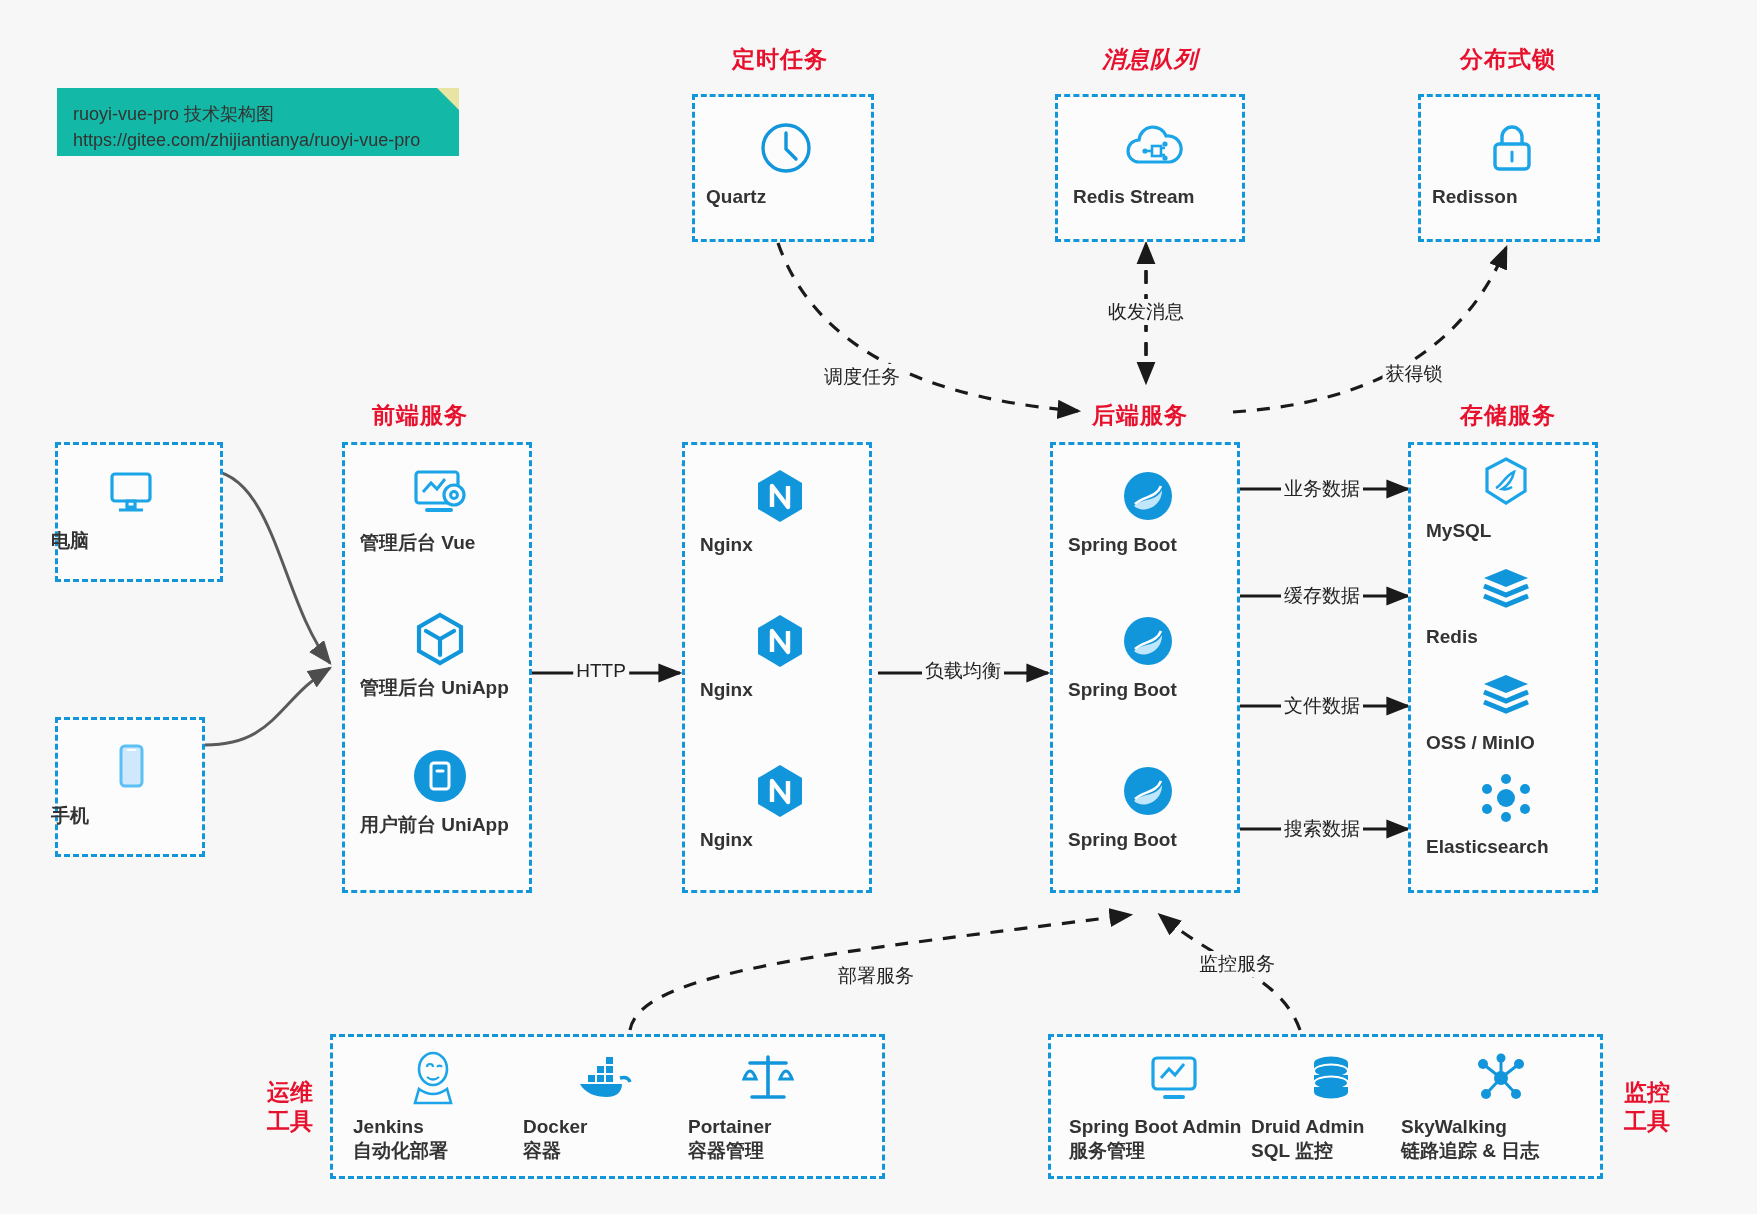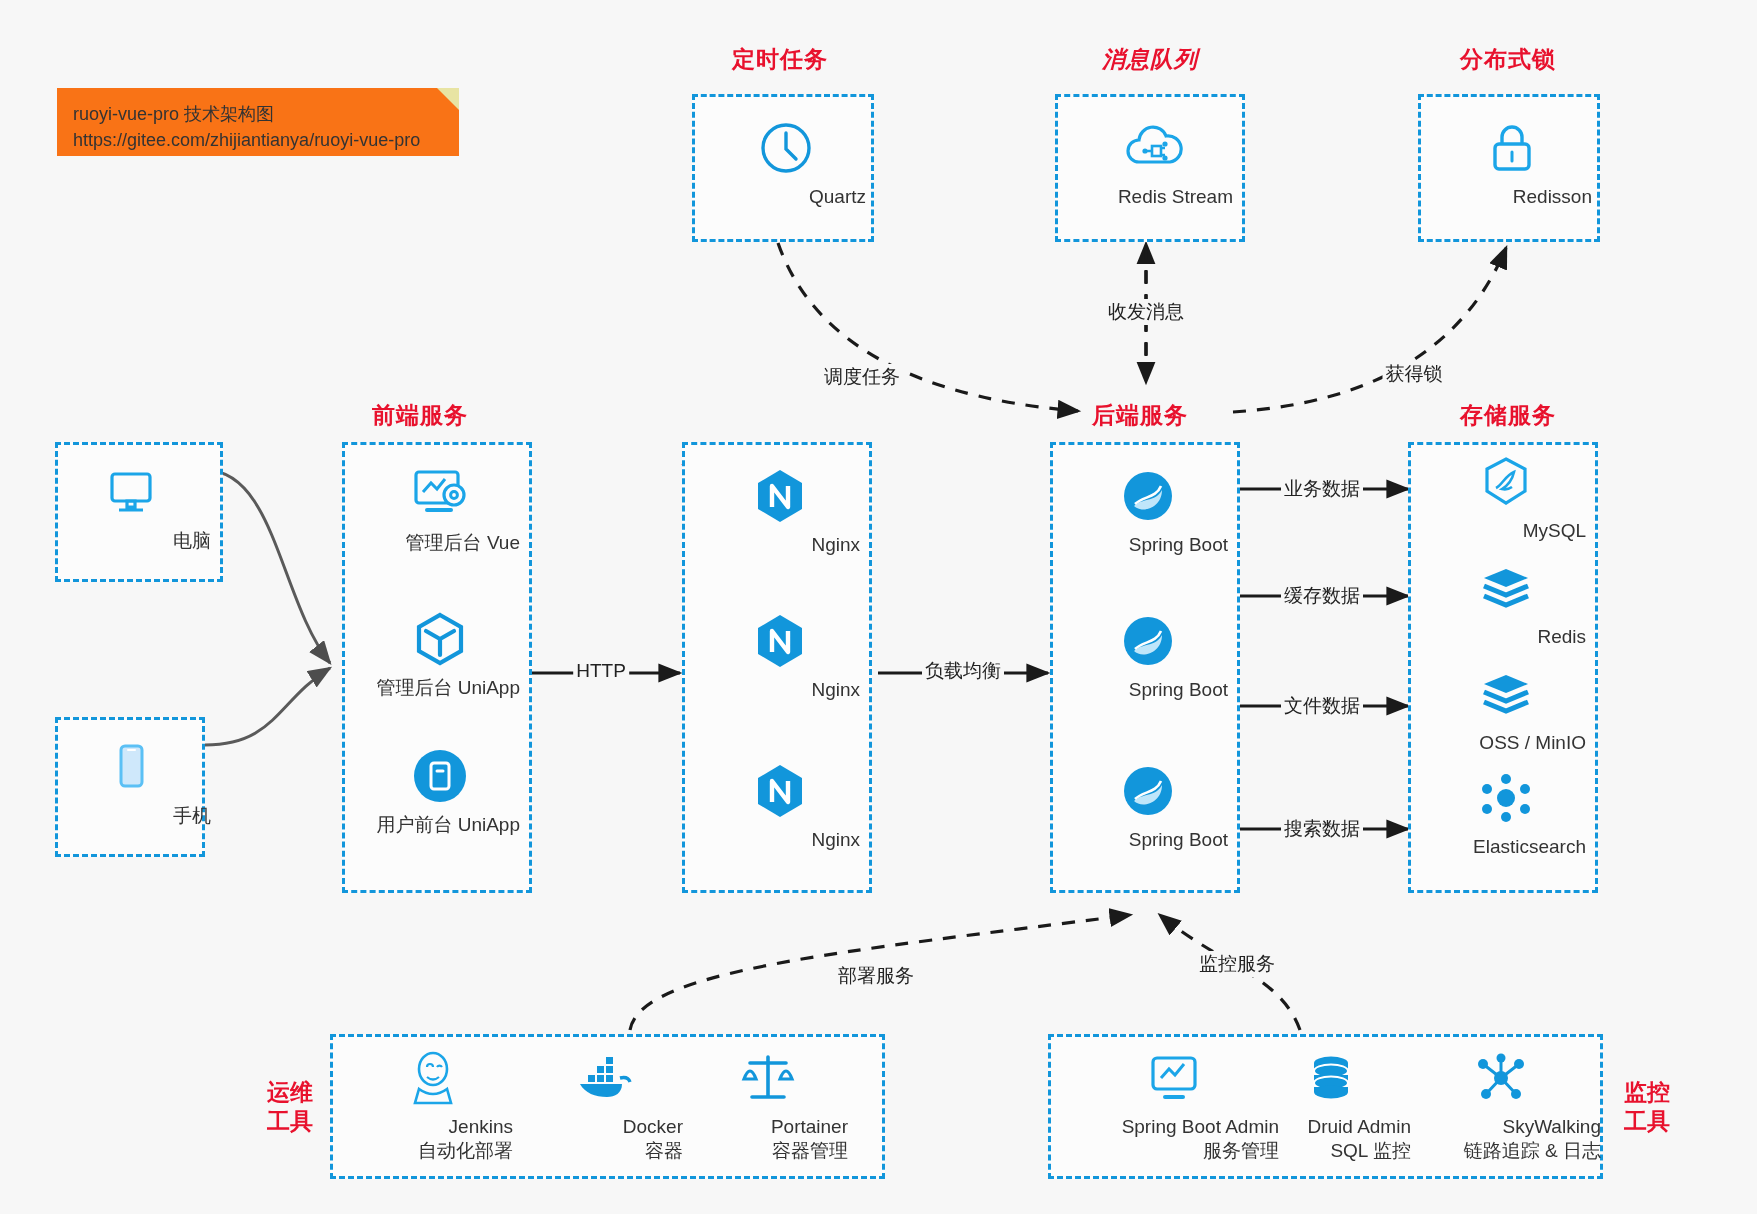--- a/index.html
+++ b/index.html
@@ -13,30 +13,30 @@
 
   svg.edges { position: absolute; left: 0; top: 0; width: 1757px; height: 1214px; pointer-events: none; }
 
   .group-title {
     position: absolute; color: #e8112d; font-weight: bold; font-size: 23px;
     text-align: center; white-space: nowrap; letter-spacing: 1px;
   }
   .dbox {
     position: absolute; border: 3px dashed #1296db; background: #fcfcfc;
   }
-  .node { position: absolute; width: 160px; text-align: right; }
+  .node { position: absolute; width: 160px; text-align: left; font-weight: bold; }
   .node .ico { height: 62px; display:flex; align-items:center; justify-content:center; }
   .node .cap {
     font-size: 19px; color: #333; margin-top: 6px; line-height: 1.25; white-space: nowrap;
   }
   .node .cap2 { font-size: 19px; color: #333; line-height: 1.3; white-space: nowrap; }
 
   .note {
     position: absolute; left: 57px; top: 88px; width: 402px; height: 68px;
-    background: #f97316; padding: 13px 16px 0 16px; font-size: 18px; color: #333;
+    background: #14b8a6; padding: 13px 16px 0 16px; font-size: 18px; color: #333;
     line-height: 1.45;
   }
   .note .fold {
     position: absolute; right: 0; top: 0; width: 0; height: 0;
     border-left: 22px solid transparent; border-top: 22px solid #e8e4a3;
   }
 
   .edge-label {
     position: absolute; background: #f7f7f7; font-size: 19px; color: #222;
     padding: 0 3px; white-space: nowrap; transform: translate(-50%, -50%);

